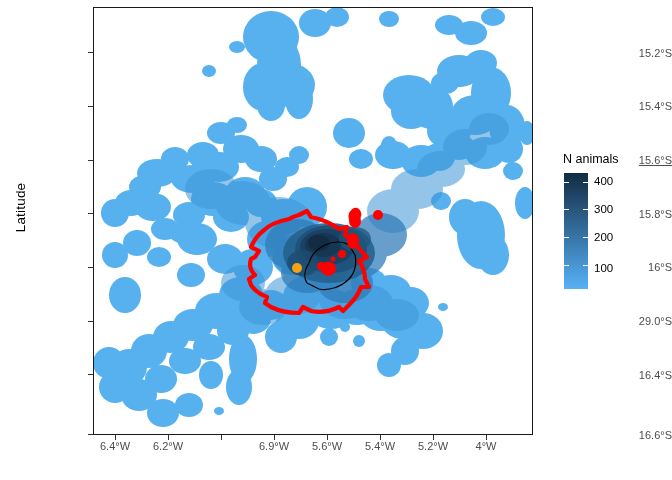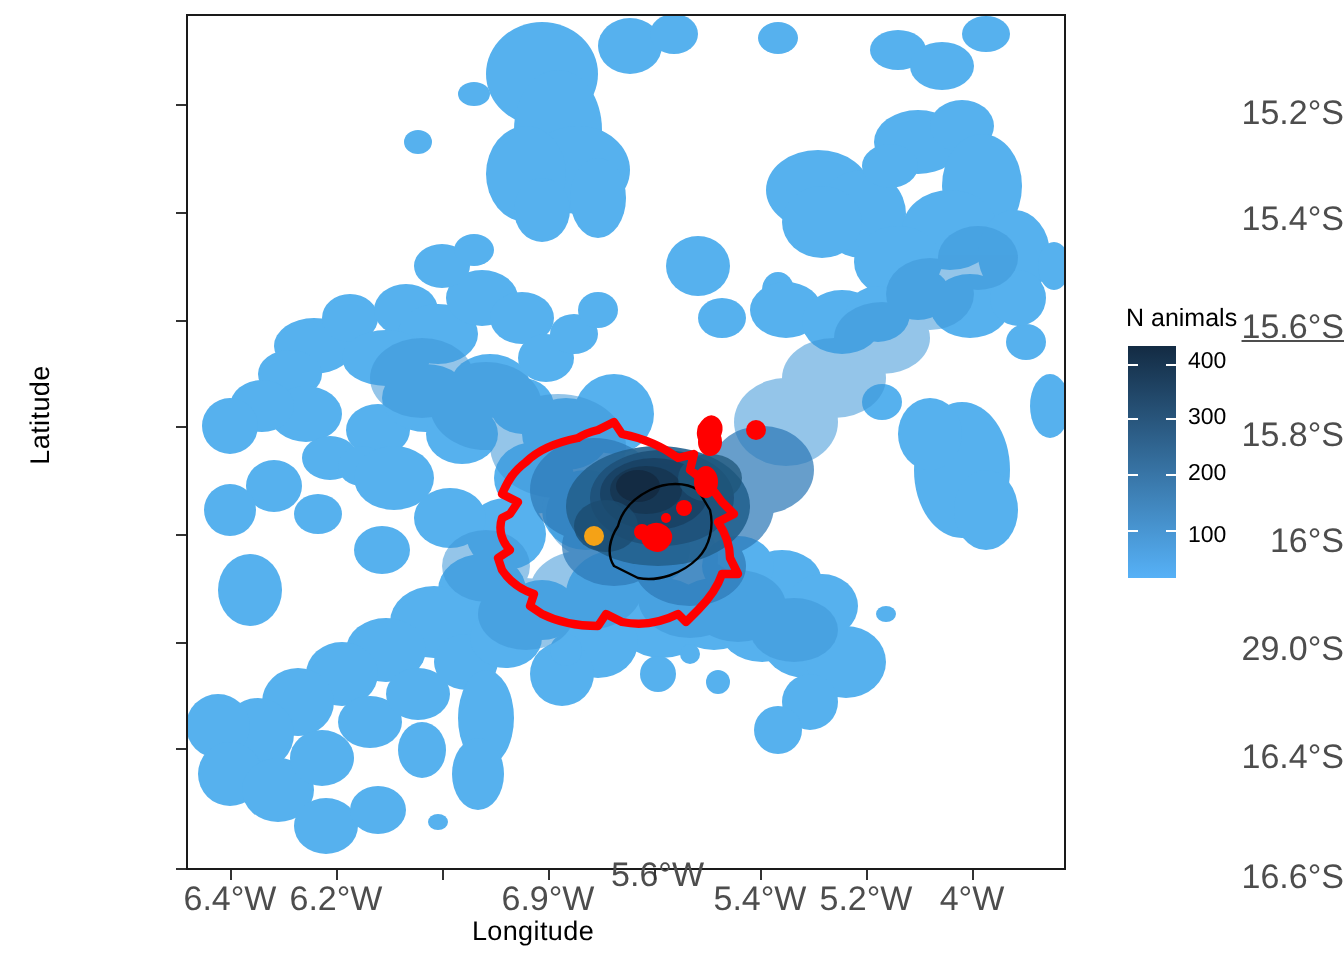--- a/index.html
+++ b/index.html
@@ -5,21 +5,21 @@
   html,body{margin:0;padding:0;background:#ffffff;}
   body{width:672px;height:480px;overflow:hidden;
        font-family:"Liberation Sans",sans-serif;color:#000;}
   #root{position:relative;width:672px;height:480px;}
 
   .axis-title{position:absolute;font-size:13.5px;color:#000;letter-spacing:.2px;}
   #x-title{left:0;top:458px;width:533px;text-align:center;}
   #y-title{left:-30px;top:200px;width:100px;text-align:center;
            transform:rotate(-90deg);transform-origin:center center;}
 
-  .tick-label{position:absolute;font-size:17px;color:#4d4d4d;white-space:nowrap;}
+  .tick-label{position:absolute;font-size:11px;color:#4d4d4d;white-space:nowrap;}
   .ytick{right:0;text-align:right;}
   .xtick{text-align:center;}
   .tick-mark{position:absolute;background:#333;}
 
   #panel{position:absolute;left:93px;top:7px;width:440px;height:428px;
          background:#fff;overflow:hidden;}
   #panel-border{position:absolute;left:93px;top:7px;width:440px;height:428px;
          border:1.1px solid #1a1a1a;box-sizing:border-box;pointer-events:none;}
 
   #legend-title{position:absolute;left:563px;top:152px;font-size:12.5px;color:#000;}
@@ -277,36 +277,35 @@
     <div class="tick-mark" style="left:88px;top:321px;width:5px;height:1px;"></div>
     <div class="tick-mark" style="left:88px;top:374px;width:5px;height:1px;"></div>
     <div class="tick-mark" style="left:88px;top:434px;width:5px;height:1px;"></div>
   </div>
 
   <div>
     <div class="tick-label xtick" style="left:90px;top:440px;width:50px;">6.4°W</div>
     <div class="tick-label xtick" style="left:143px;top:440px;width:50px;">6.2°W</div>
     <div class="tick-label xtick" style="left:184px;top:440px;width:50px;margin-top:47px;">6°W</div>
     <div class="tick-label xtick" style="left:249px;top:440px;width:50px;">6.9°W</div>
-    <div class="tick-label xtick" style="left:302px;top:428px;width:50px;text-align:right;">5.6°W</div>
+    <div class="tick-label xtick" style="left:302px;top:440px;width:50px;">5.6°W</div>
     <div class="tick-label xtick" style="left:355px;top:440px;width:50px;">5.4°W</div>
     <div class="tick-label xtick" style="left:408px;top:440px;width:50px;">5.2°W</div>
     <div class="tick-label xtick" style="left:461px;top:440px;width:50px;">4°W</div>
 
     <div class="tick-mark" style="left:115px;top:435px;width:1px;height:5px;"></div>
     <div class="tick-mark" style="left:168px;top:435px;width:1px;height:5px;"></div>
     <div class="tick-mark" style="left:221px;top:435px;width:1px;height:5px;"></div>
     <div class="tick-mark" style="left:274px;top:435px;width:1px;height:5px;"></div>
     <div class="tick-mark" style="left:327px;top:435px;width:1px;height:5px;"></div>
     <div class="tick-mark" style="left:380px;top:435px;width:1px;height:5px;"></div>
     <div class="tick-mark" style="left:433px;top:435px;width:1px;height:5px;"></div>
     <div class="tick-mark" style="left:486px;top:435px;width:1px;height:5px;"></div>
   </div>
 
-  <div class="axis-title" id="x-title">Longitude</div>
   <div class="axis-title" id="y-title">Latitude</div>
 
   <div>
     <div id="legend-title">N animals</div>
 
     <svg id="colorbar" width="24" height="116" viewBox="0 0 24 116" preserveAspectRatio="none">
       <rect x="0" y="0" width="24" height="116" fill="url(#cbgrad)"></rect>
     </svg>
 
     <div class="lg-tick" style="top:182px;">

